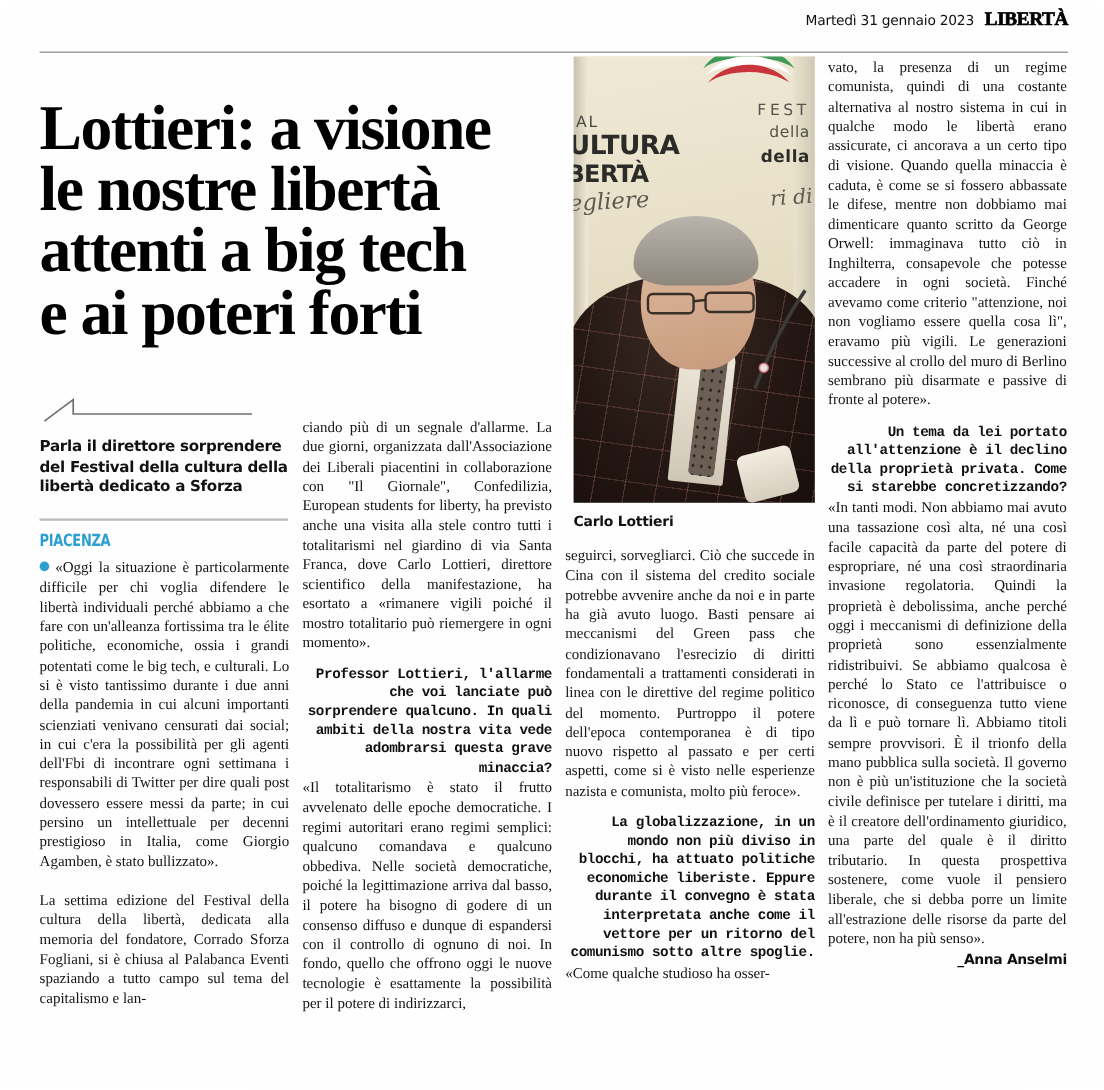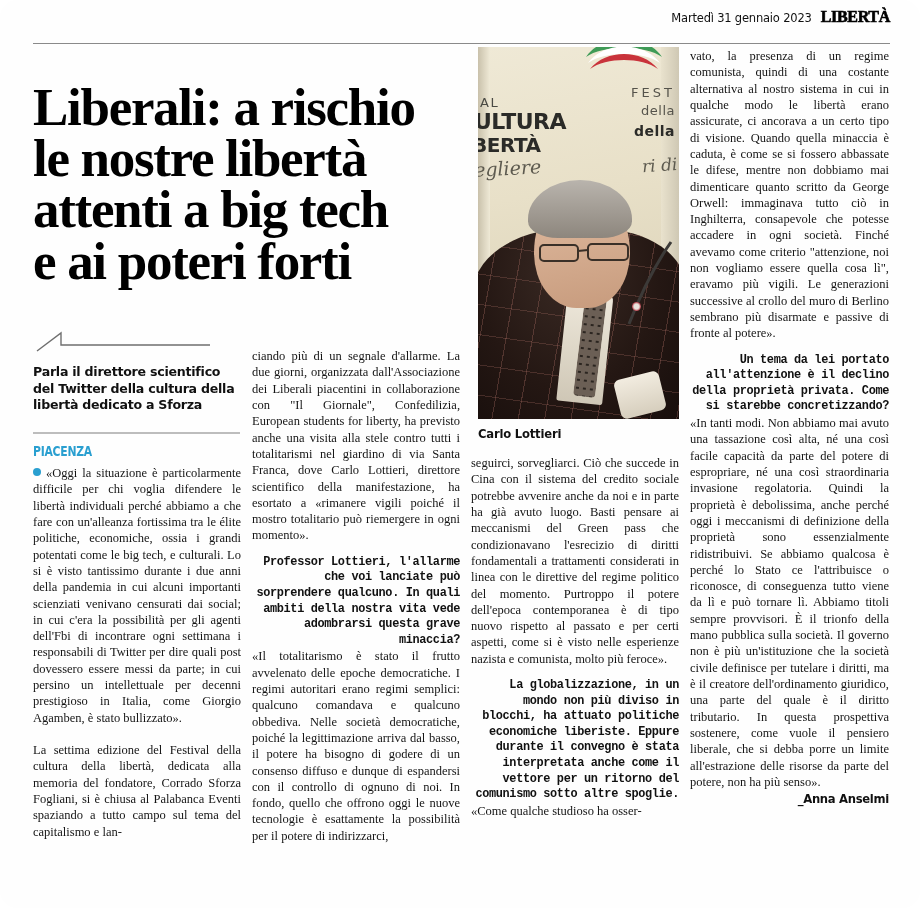--- a/index.html
+++ b/index.html
@@ -303,31 +303,31 @@
 <div class="page">
 
   <div class="masthead">
     <span class="masthead-date">Martedì 31 gennaio 2023</span>
     <span class="masthead-logo">LIBERTÀ</span>
   </div>
 
   <div class="rule-top"></div>
 
   <h1 class="headline">
-    <span class="hl-line">Liberali: a rischio</span>
+    <span class="hl-line">Lottieri: a visione</span>
     <span class="hl-line">le nostre libertà</span>
     <span class="hl-line">attenti a big tech</span>
     <span class="hl-line">e ai poteri forti</span>
   </h1>
 
   <svg class="kicker-mark" viewBox="0 0 175 22">
     <path d="M2 20 L26 2 L26 14 L175 14" fill="none" stroke="#6f6f6f" stroke-width="1.4"></path>
   </svg>
 
-  <div class="standfirst">Parla il direttore scientifico del Twitter della cultura della libertà dedicato a Sforza</div>
+  <div class="standfirst">Parla il direttore sorprendere del Festival della cultura della libertà dedicato a Sforza</div>
   <div class="rule-under-standfirst"></div>
   <div class="dateline">PIACENZA</div>
 
   <div class="photo-wrap">
     <div class="photo">
       <div class="backdrop"></div>
       <div class="backdrop-edge-l"></div>
       <div class="backdrop-edge-r"></div>
 
       <svg class="tricolor" viewBox="0 0 76 44">

